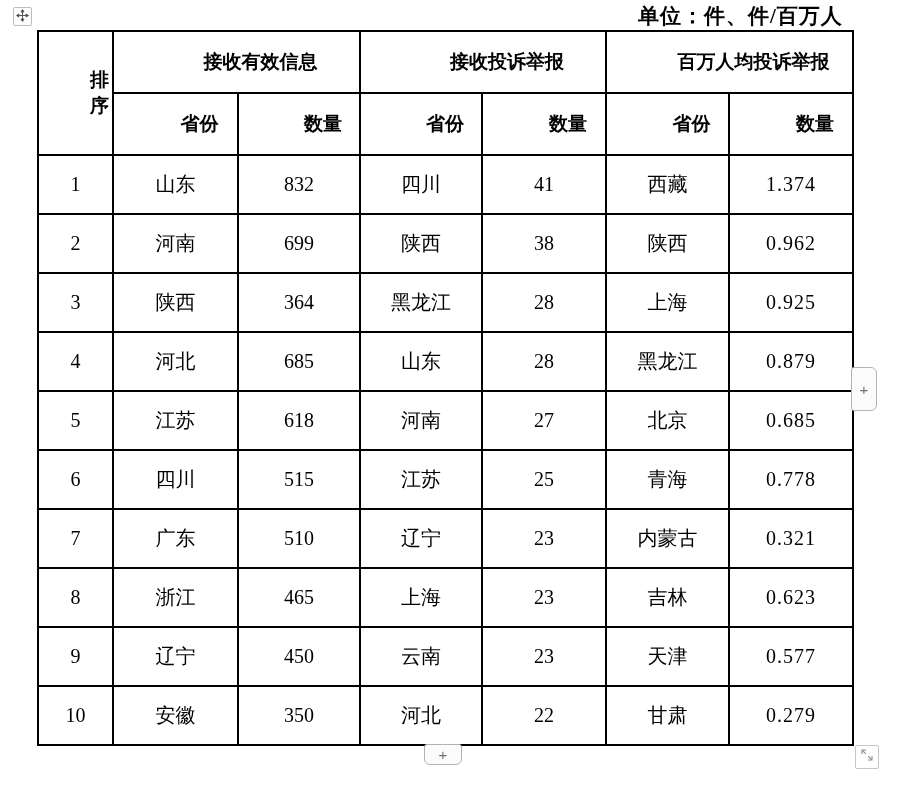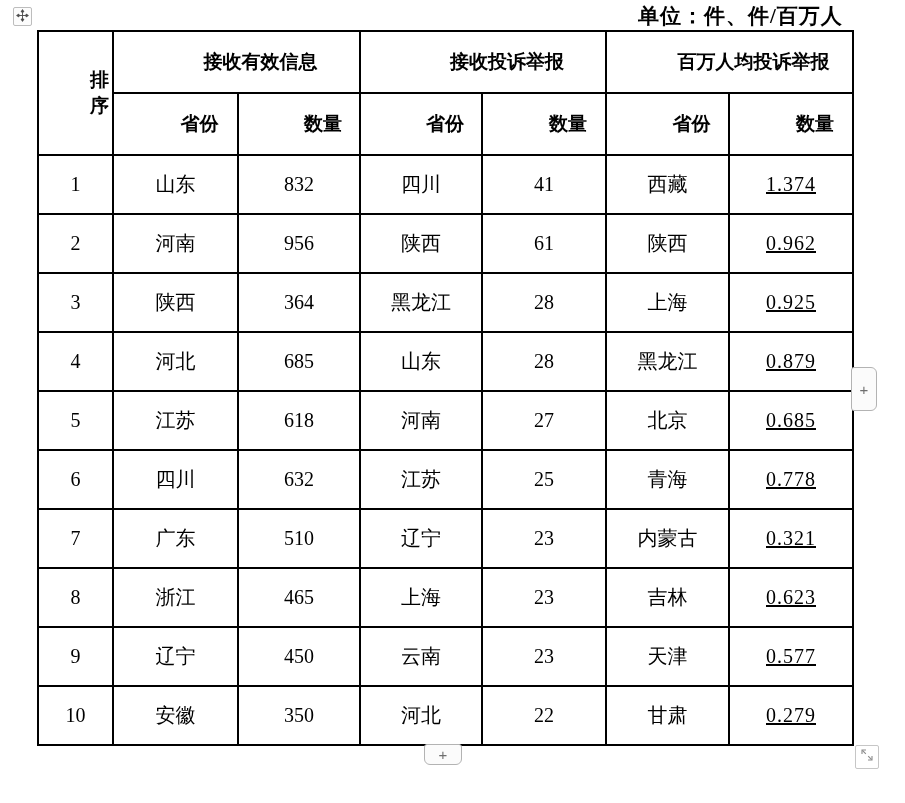--- a/index.html
+++ b/index.html
@@ -39,21 +39,21 @@
     padding: 0;
     font-size: 20px;
     color: #000;
     background: #fff;
     overflow: hidden;
   }
   tr.header-row-1 td, tr.header-row-2 td { font-weight: bold; font-size: 19px; padding-left: 48px; }
   tr.header-row-1 { height: 62px; }
   tr.header-row-2 { height: 62px; margin-top: 12px; }
   tr.data-row { height: 59px; }
-  td.count-cell { letter-spacing: 1px; text-decoration: underline; }
+  td.count-cell { letter-spacing: 1px; }
   
   .move-handle {
     position: absolute;
     left: 13px; top: 7px;
     width: 19px; height: 19px;
     background: #fcfcfc;
     border: 1px solid #bdbdbd;
     border-radius: 2px;
     box-sizing: border-box;
     display: flex; align-items: center; justify-content: center;
@@ -152,23 +152,23 @@
         <td>山东</td>
         <td>832</td>
         <td>四川</td>
         <td>41</td>
         <td>西藏</td>
         <td class="count-cell">1.374</td>
       </tr>
       <tr class="data-row">
         <td>2</td>
         <td>河南</td>
-        <td>956</td>
+        <td>699</td>
         <td>陕西</td>
-        <td>61</td>
+        <td>38</td>
         <td>陕西</td>
         <td class="count-cell">0.962</td>
       </tr>
       <tr class="data-row">
         <td>3</td>
         <td>陕西</td>
         <td>364</td>
         <td>黑龙江</td>
         <td>28</td>
         <td>上海</td>
@@ -188,21 +188,21 @@
         <td>江苏</td>
         <td>618</td>
         <td>河南</td>
         <td>27</td>
         <td>北京</td>
         <td class="count-cell">0.685</td>
       </tr>
       <tr class="data-row">
         <td>6</td>
         <td>四川</td>
-        <td>632</td>
+        <td>515</td>
         <td>江苏</td>
         <td>25</td>
         <td>青海</td>
         <td class="count-cell">0.778</td>
       </tr>
       <tr class="data-row">
         <td>7</td>
         <td>广东</td>
         <td>510</td>
         <td>辽宁</td>

